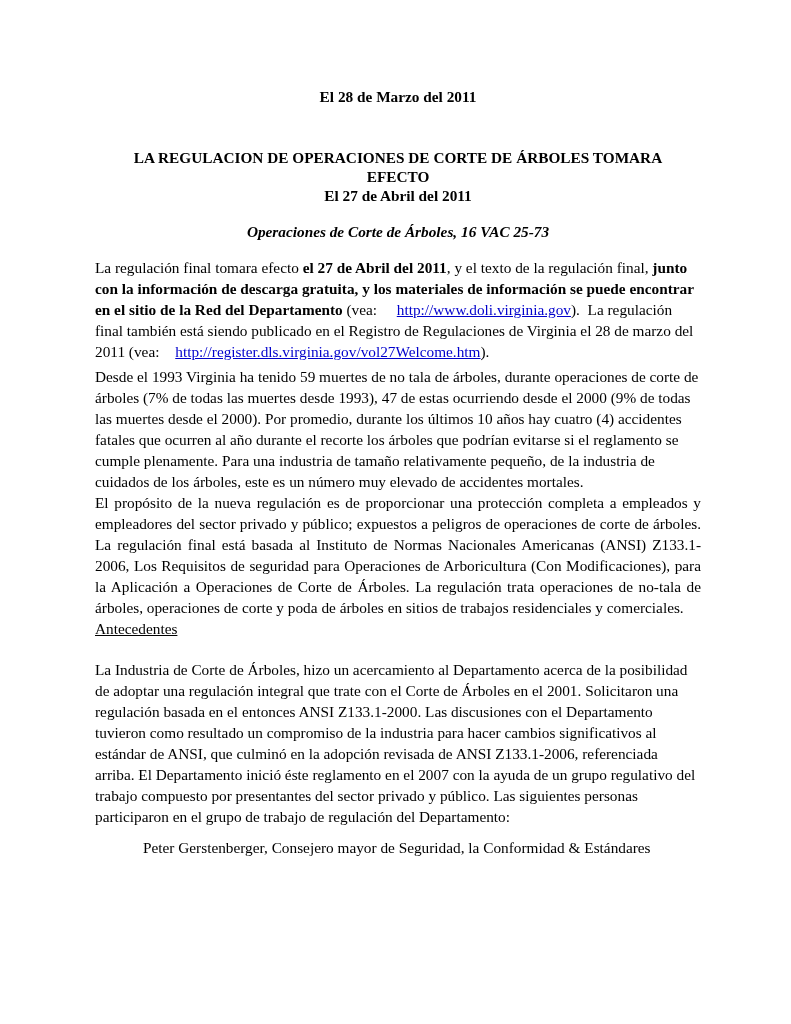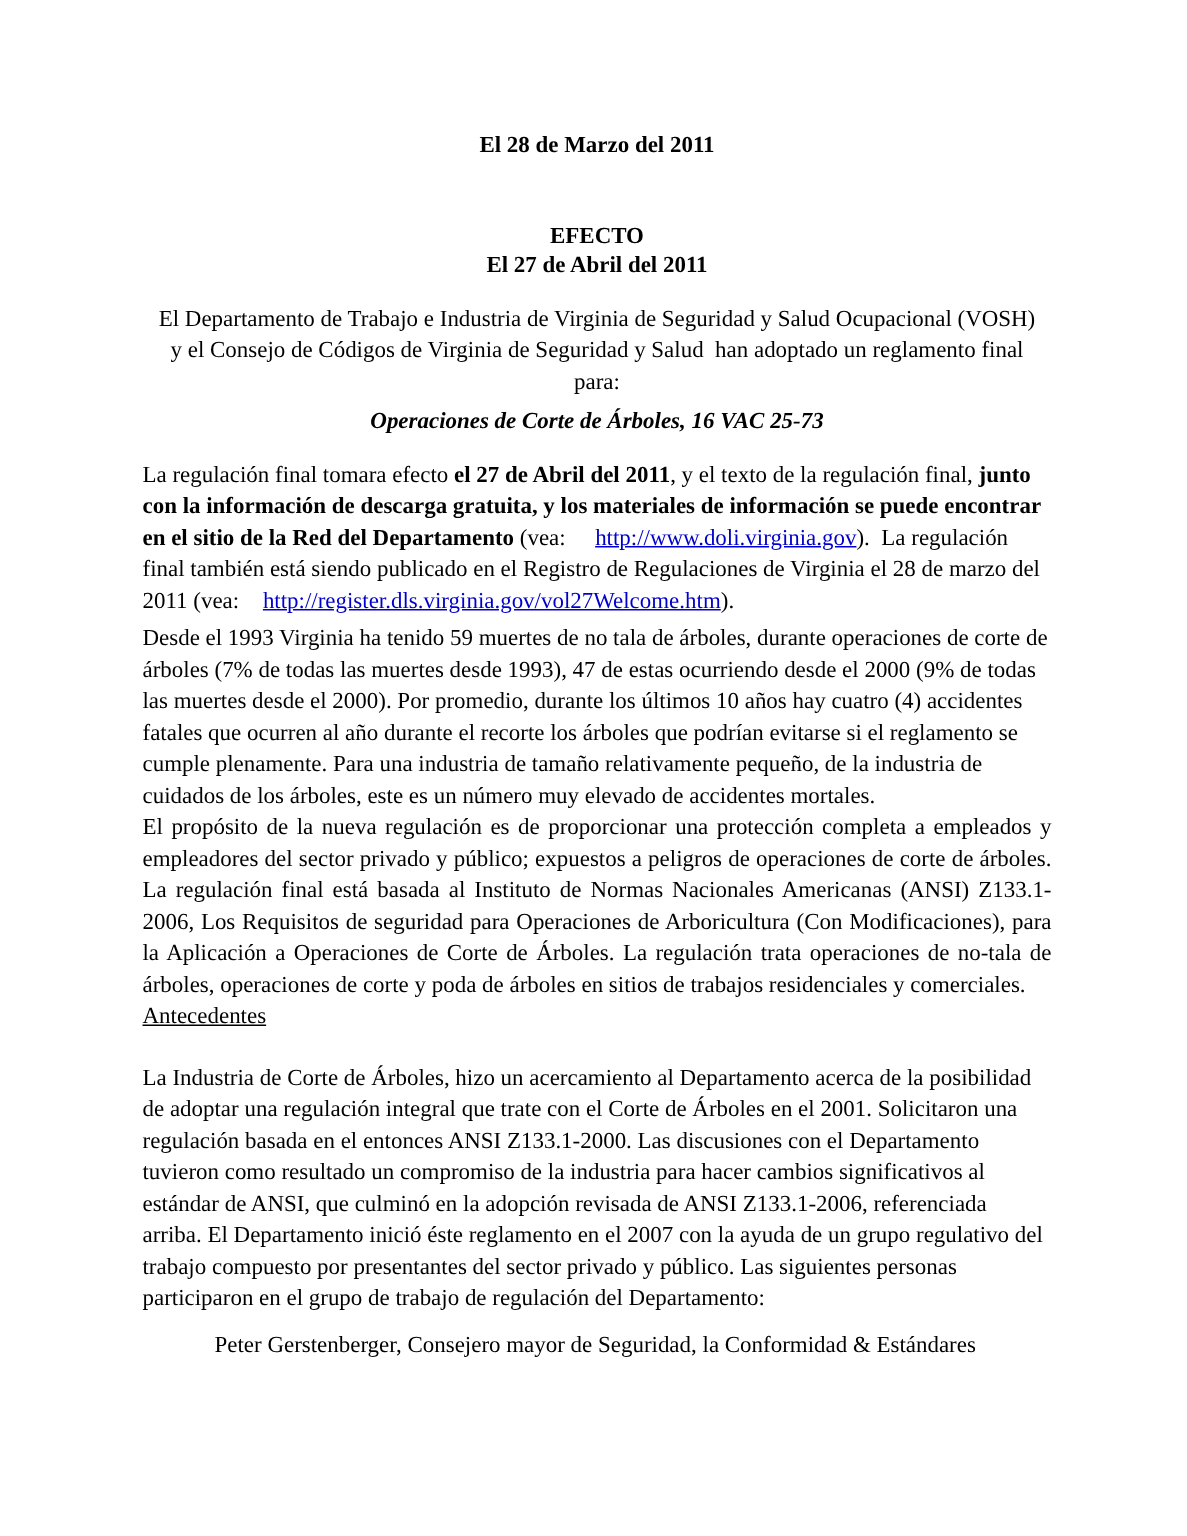--- a/index.html
+++ b/index.html
@@ -44,27 +44,25 @@
   }
 </style>
 </head>
 <body>
 
 <div class="page">
 
   <p class="date-line">El 28 de Marzo del 2011</p>
 
   <h1 class="doc-title">
+    <div>LA REGULACION DE OPERACIONES DE CORTE DE ÁRBOLES TOMARA</div>
     <div>EFECTO</div>
     <div>El 27 de Abril del 2011</div>
   </h1>
 
-  <p class="intro prewrap">El Departamento de Trabajo e Industria de Virginia de Seguridad y Salud Ocupacional (VOSH)
-y el Consejo de Códigos de Virginia de Seguridad y Salud  han adoptado un reglamento final
-para:</p>
 
   <p class="subtitle">Operaciones de Corte de Árboles, 16 VAC 25-73</p>
 
   <p class="para-effective prewrap"><span>La regulación final tomara efecto </span><span class="seg-bold">el 27 de Abril del 2011</span><span>, y el texto de la regulación final, </span><span class="seg-bold">junto con la información de descarga gratuita, y los materiales de información se puede encontrar en el sitio de la Red del Departamento</span><span> (vea:  </span><a class="doc-link" href="#">http://www.doli.virginia.gov</a><span>).  La regulación final también está siendo publicado en el Registro de Regulaciones de Virginia el 28 de marzo del 2011 (vea: </span><a class="doc-link" href="#">http://register.dls.virginia.gov/vol27Welcome.htm</a><span>).</span></p>
 
   <p class="para-deaths">Desde el 1993 Virginia ha tenido 59 muertes de no tala de árboles, durante operaciones de corte de árboles (7% de todas las muertes desde 1993), 47 de estas ocurriendo desde el 2000 (9% de todas las muertes desde el 2000). Por promedio, durante los últimos 10 años hay cuatro (4) accidentes fatales que ocurren al año durante el recorte los árboles que podrían evitarse si el reglamento se cumple plenamente. Para una industria de tamaño relativamente pequeño, de la industria de cuidados de los árboles, este es un número muy elevado de accidentes mortales.</p>
 
   <p class="para-purpose justify">El propósito de la nueva regulación es de proporcionar una protección completa a empleados y empleadores del sector privado y público; expuestos a peligros de operaciones de corte de árboles. La regulación final está basada al Instituto de Normas Nacionales Americanas (ANSI) Z133.1-2006, Los Requisitos de seguridad para Operaciones de Arboricultura (Con Modificaciones), para la Aplicación a Operaciones de Corte de Árboles. La regulación trata operaciones de no-tala de árboles, operaciones de corte y poda de árboles en sitios de trabajos residenciales y comerciales.</p>
 
   <h2 class="heading">Antecedentes</h2>

